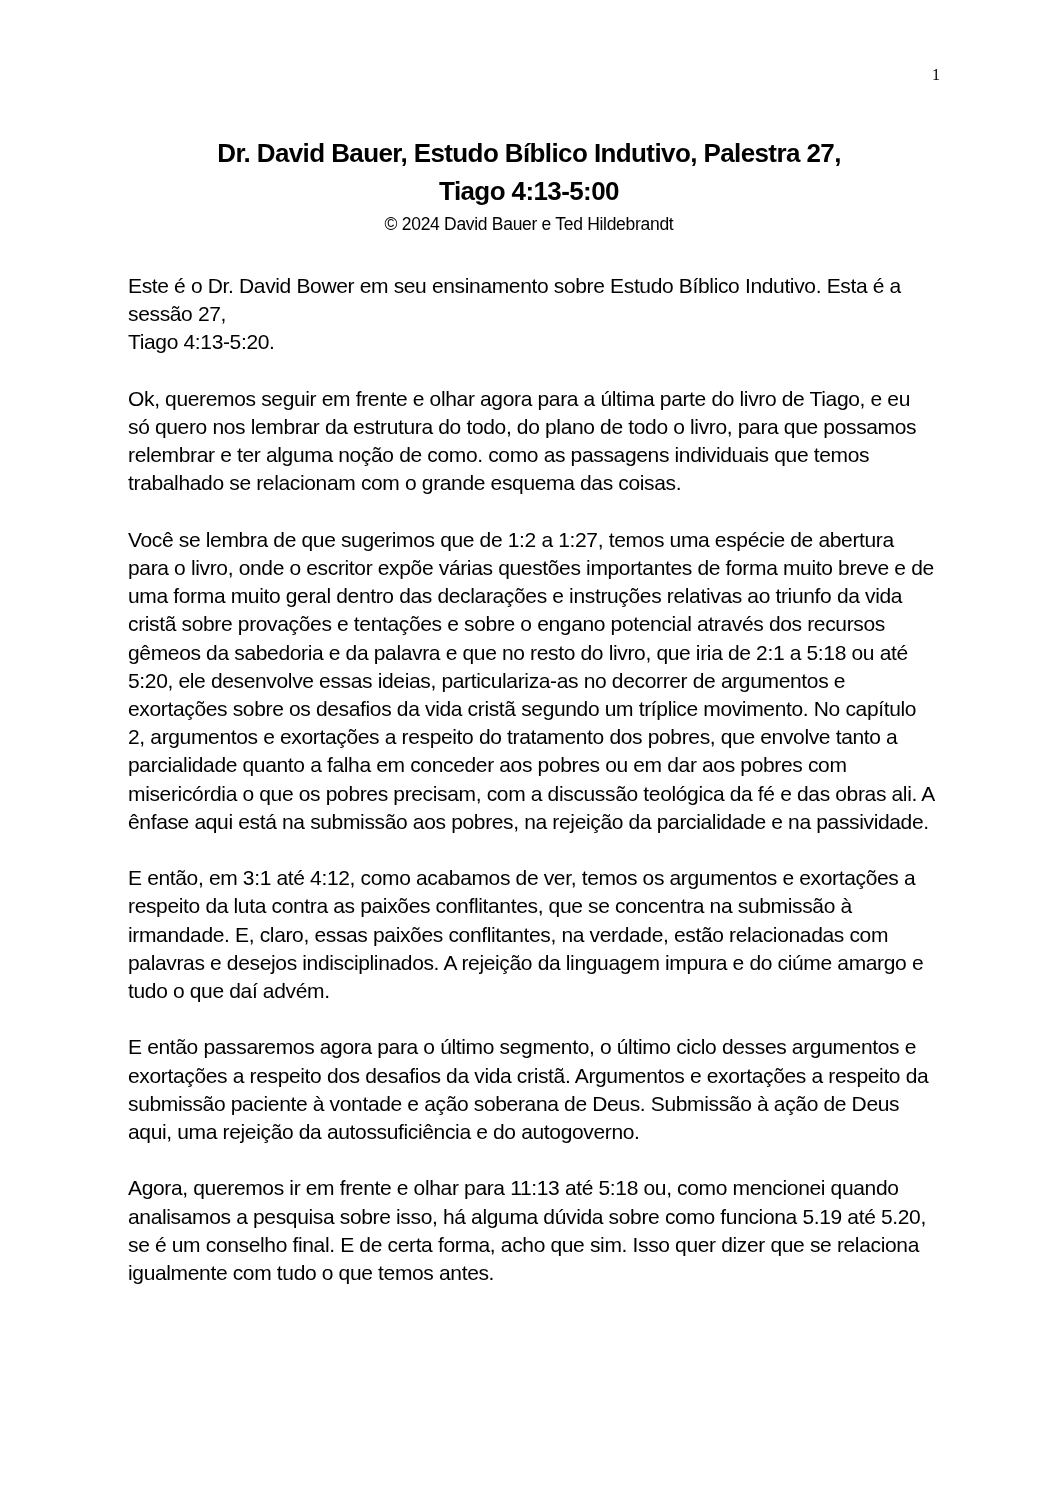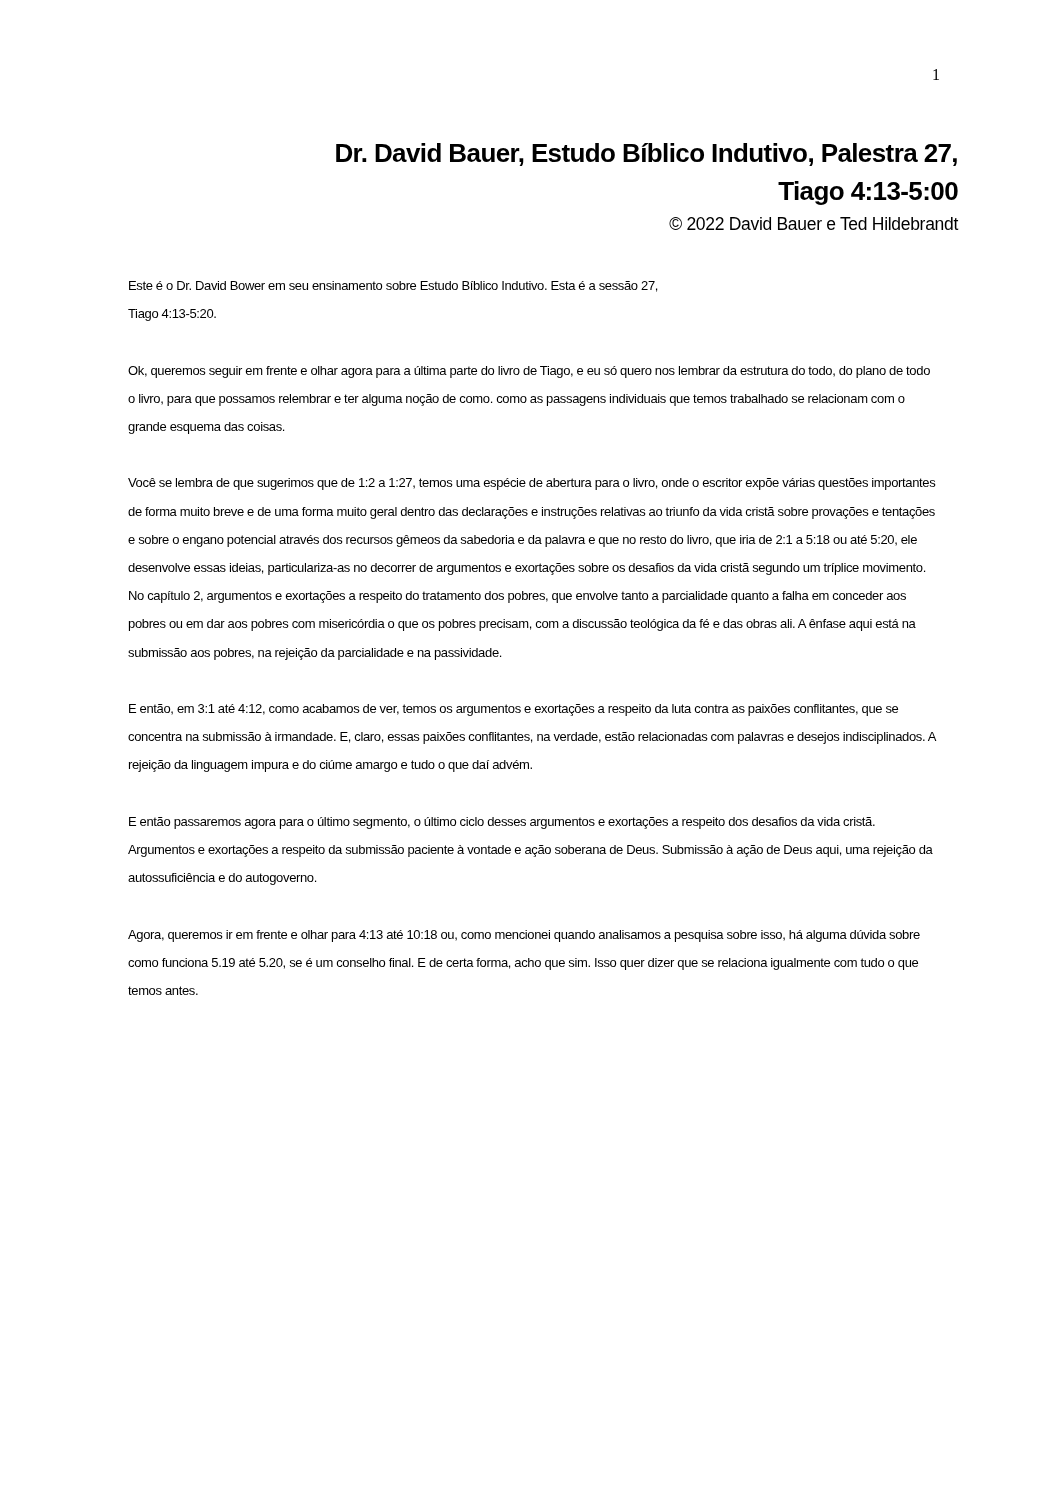--- a/index.html
+++ b/index.html
@@ -20,21 +20,21 @@
       right: 118px;
       font-family: "Liberation Serif", serif;
       font-size: 16px;
       line-height: 18px;
     }
     .header {
       position: absolute;
       top: 134px;
       left: 100px;
       width: 858px;
-      text-align: right;
+      text-align: center;
       font-family: "Liberation Sans", sans-serif;
     }
     .title {
       font-size: 26px;
       font-weight: bold;
       line-height: 38px;
       margin: 0;
       letter-spacing: -0.6px;
     }
     .copyright {
@@ -42,43 +42,43 @@
       line-height: 24px;
       margin: 2px 0 0 0;
       letter-spacing: -0.3px;
     }
     .body {
       position: absolute;
       top: 272px;
       left: 128px;
       width: 808px;
       font-family: "Liberation Sans", sans-serif;
-      font-size: 13px;
+      font-size: 21px;
       line-height: 28.2px;
       letter-spacing: -0.35px;
     }
     .para {
       margin: 0 0 28.2px 0;
       white-space: pre-line;
     }
   </style>
 </head>
 <body>
 
 <div class="page-number">1</div>
 
 <div class="header">
   <h1 class="title">
     <span>Dr. David Bauer, Estudo Bíblico Indutivo, Palestra 27,</span><br>
     <span>Tiago 4:13-5:00</span>
   </h1>
-  <p class="copyright">© 2022 David Bauer e Ted Hildebrandt</p>
+  <p class="copyright">© 2024 David Bauer e Ted Hildebrandt</p>
 </div>
 
 <div class="body">
   <p class="para">Este é o Dr. David Bower em seu ensinamento sobre Estudo Bíblico Indutivo. Esta é a sessão 27,
 Tiago 4:13-5:20.</p>
   <p class="para">Ok, queremos seguir em frente e olhar agora para a última parte do livro de Tiago, e eu só quero nos lembrar da estrutura do todo, do plano de todo o livro, para que possamos relembrar e ter alguma noção de como. como as passagens individuais que temos trabalhado se relacionam com o grande esquema das coisas.</p>
   <p class="para">Você se lembra de que sugerimos que de 1:2 a 1:27, temos uma espécie de abertura para o livro, onde o escritor expõe várias questões importantes de forma muito breve e de uma forma muito geral dentro das declarações e instruções relativas ao triunfo da vida cristã sobre provações e tentações e sobre o engano potencial através dos recursos gêmeos da sabedoria e da palavra e que no resto do livro, que iria de 2:1 a 5:18 ou até 5:20, ele desenvolve essas ideias, particulariza-as no decorrer de argumentos e exortações sobre os desafios da vida cristã segundo um tríplice movimento. No capítulo 2, argumentos e exortações a respeito do tratamento dos pobres, que envolve tanto a parcialidade quanto a falha em conceder aos pobres ou em dar aos pobres com misericórdia o que os pobres precisam, com a discussão teológica da fé e das obras ali. A ênfase aqui está na submissão aos pobres, na rejeição da parcialidade e na passividade.</p>
   <p class="para">E então, em 3:1 até 4:12, como acabamos de ver, temos os argumentos e exortações a respeito da luta contra as paixões conflitantes, que se concentra na submissão à irmandade. E, claro, essas paixões conflitantes, na verdade, estão relacionadas com palavras e desejos indisciplinados. A rejeição da linguagem impura e do ciúme amargo e tudo o que daí advém.</p>
   <p class="para">E então passaremos agora para o último segmento, o último ciclo desses argumentos e exortações a respeito dos desafios da vida cristã. Argumentos e exortações a respeito da submissão paciente à vontade e ação soberana de Deus. Submissão à ação de Deus aqui, uma rejeição da autossuficiência e do autogoverno.</p>
-  <p class="para">Agora, queremos ir em frente e olhar para 4:13 até 10:18 ou, como mencionei quando analisamos a pesquisa sobre isso, há alguma dúvida sobre como funciona 5.19 até 5.20, se é um conselho final. E de certa forma, acho que sim. Isso quer dizer que se relaciona igualmente com tudo o que temos antes.</p>
+  <p class="para">Agora, queremos ir em frente e olhar para 11:13 até 5:18 ou, como mencionei quando analisamos a pesquisa sobre isso, há alguma dúvida sobre como funciona 5.19 até 5.20, se é um conselho final. E de certa forma, acho que sim. Isso quer dizer que se relaciona igualmente com tudo o que temos antes.</p>
 </div>
 
 </body></html>

